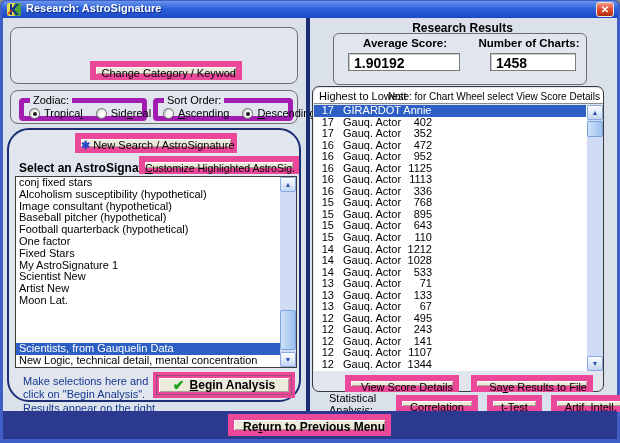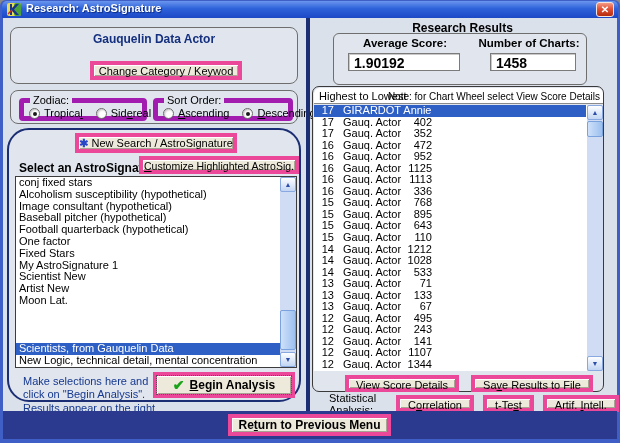--- a/index.html
+++ b/index.html
@@ -34,24 +34,24 @@
     background:#dbe1eb;
   }
   .groupbox {
     position:absolute; background:#e0e5ee;
     border:1px solid #6e6e6e; border-radius:8px;
   }
   .gb-title { position:absolute; left:0; right:0; top:4px; text-align:center;
     font-size:12px; font-weight:bold; color:#14307e; }
   .btn {
     position:absolute; background:#eeeadb;
-    border:4px solid #ec4899;
+    border:6px solid #ec4899;
     box-shadow:inset 1px 1px 0 #ffffff, inset -1px -1px 0 #a8a494;
     font-family:"Liberation Sans", sans-serif;
-    font-size:11px; color:#000; text-align:center; padding:0; cursor:default;
+    font-size:11px; color:#000; text-align:right; padding:0; cursor:default;
     white-space:nowrap;
   }
   .sub {
     position:absolute; border:5px solid #a21caf; border-radius:4px; height:23px; top:7px;
   }
   .sub-label { position:absolute; top:-9px; left:6px; background:#e0e5ee; padding:0 3px; font-size:11px; }
   .opt-row { position:absolute; left:5px; top:4px; display:flex; gap:13px; }
   .radio-opt { display:inline-flex; align-items:center; gap:4px; font-size:11px; white-space:nowrap; }
   .radio {
     width:11px; height:11px; border:1px solid #6a6a6a; border-radius:50%;
@@ -154,21 +154,20 @@
       <path d="M3 1 L5 1 L5 5 L9 1 L12 1 L7 6.5 L12 12 L9 12 L5 8 L5 12 L3 12 Z" fill="#16348c"></path>
       <path d="M1 11 L5 7" stroke="#d03020" stroke-width="1.4"></path>
     </svg>
     <span class="tb-title">Research: AstroSignature</span>
     <span class="close-btn">✕</span>
   </div>
 
   <div class="bodyarea">
 
     <div class="groupbox" style="left:7px; top:9px; width:288px; height:57px;">
-      <div class="gb-title">Gauquelin Data Actor</div>
       <button class="btn" style="left:79px; top:33px; width:152px; height:19px;">Change Cate<u>g</u>ory / Keywod</button>
     </div>
 
     <div class="groupbox" style="left:7px; top:72px; width:288px; height:34px;">
       <div class="sub" style="left:8px; width:128px;">
         <span class="sub-label">Zodiac:</span>
         <div class="opt-row" id="zodiac-opts">
             <span class="radio-opt">
               <span class="radio on"></span>
               <span>Tropica<u>l</u></span>

